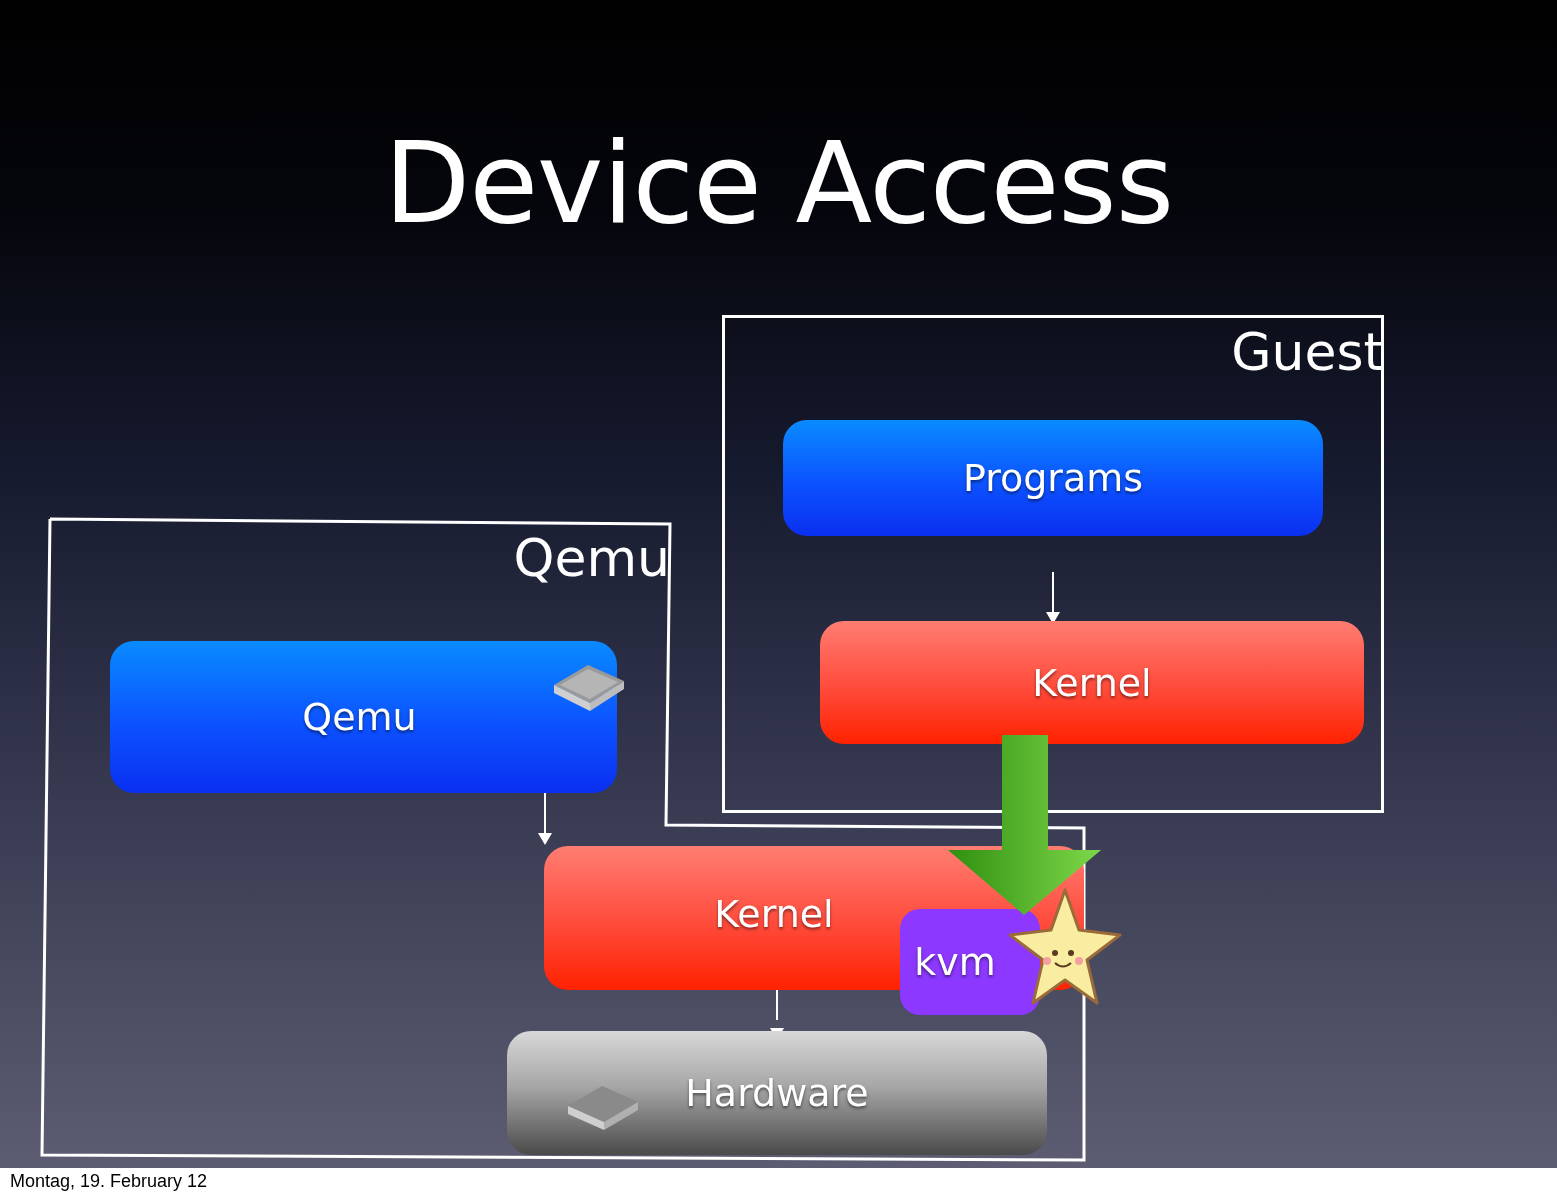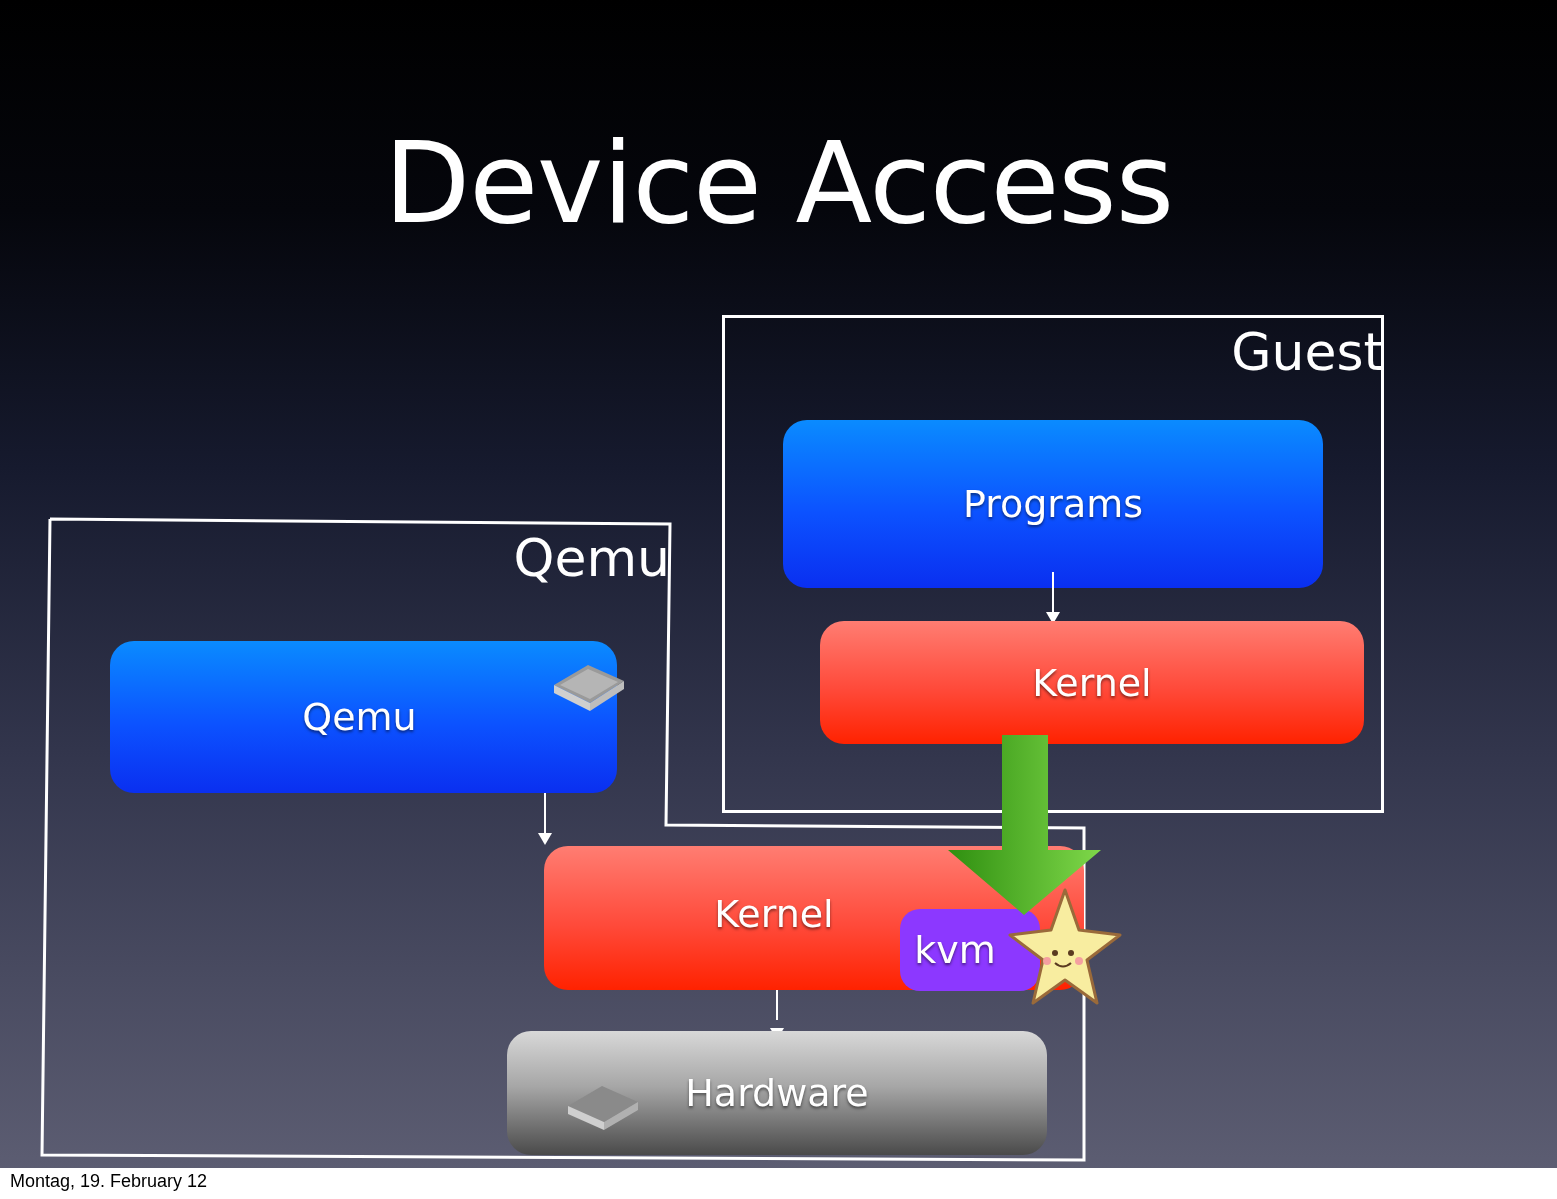--- a/index.html
+++ b/index.html
@@ -30,21 +30,21 @@
   <div class="title">Device Access</div>
 
   <div class="frame" style="left:722px;top:315px;width:662px;height:498px;"></div>
   <div class="label" style="left:722px;top:322px;width:662px;">Guest</div>
 
   <svg style="position:absolute;left:0;top:0;" width="1557" height="1168">
     <polyline points="50,519 670,524 666,825 1084,828 1084,1160 42,1155 50,519" fill="none" stroke="#fff" stroke-width="3"></polyline>
   </svg>
   <div class="label" style="left:50px;top:528px;width:620px;">Qemu</div>
 
-  <div class="box blue" style="left:783px;top:420px;width:540px;height:168px;">
+  <div class="box blue" style="left:783px;top:420px;width:540px;height:116px;">
     <span>Programs</span>
   </div>
   <div class="arrow-line" style="left:1052px;top:572px;height:40px;"></div>
   <div class="arrow-head" style="left:1046px;top:612px;"></div>
 
   <div class="box red" style="left:781px;top:621px;width:544px;height:123px;">
     <span>Kernel</span>
   </div>
 
   <div class="box blue" style="left:110px;top:641px;width:507px;height:152px;justify-content:center;">
@@ -57,21 +57,21 @@
     <polygon points="12,30 40,14 70,27 42,44" fill="#b5b5b5"></polygon>
   </svg>
 
   <div class="arrow-line" style="left:544px;top:793px;height:40px;"></div>
   <div class="arrow-head" style="left:538px;top:833px;"></div>
 
   <div class="box red" style="left:505px;top:846px;width:540px;height:144px;">
     <span style="margin-left:-demo;margin-right:80px;margin-top:-8px;">Kernel</span>
   </div>
 
-  <div class="box purple" style="left:900px;top:909px;width:140px;height:82px;">
+  <div class="box purple" style="left:900px;top:909px;width:140px;height:106px;">
     <span style="margin-right:30px;">kvm</span>
   </div>
 
   <svg style="position:absolute;left:948px;top:735px;" width="155" height="180" viewBox="0 0 155 180">
     <defs>
       <linearGradient id="ga" x1="0" y1="0" x2="1" y2="0">
         <stop offset="0" stop-color="#2f8f10"></stop>
         <stop offset="1" stop-color="#7fd84a"></stop>
       </linearGradient>
     </defs>

